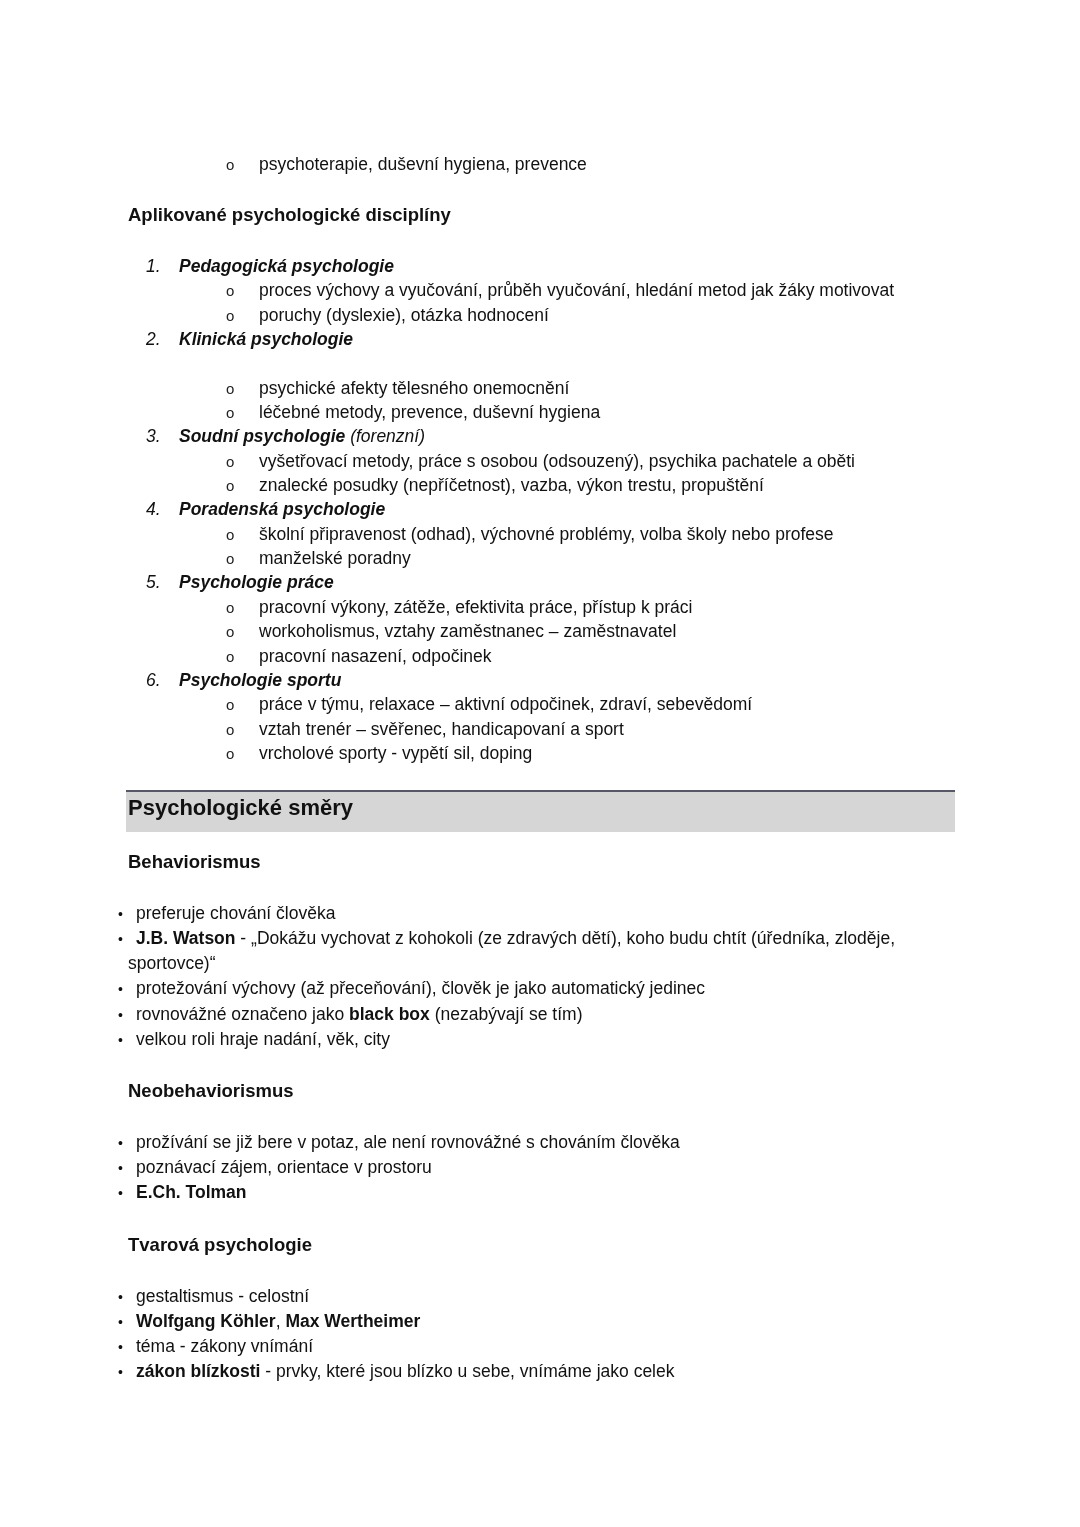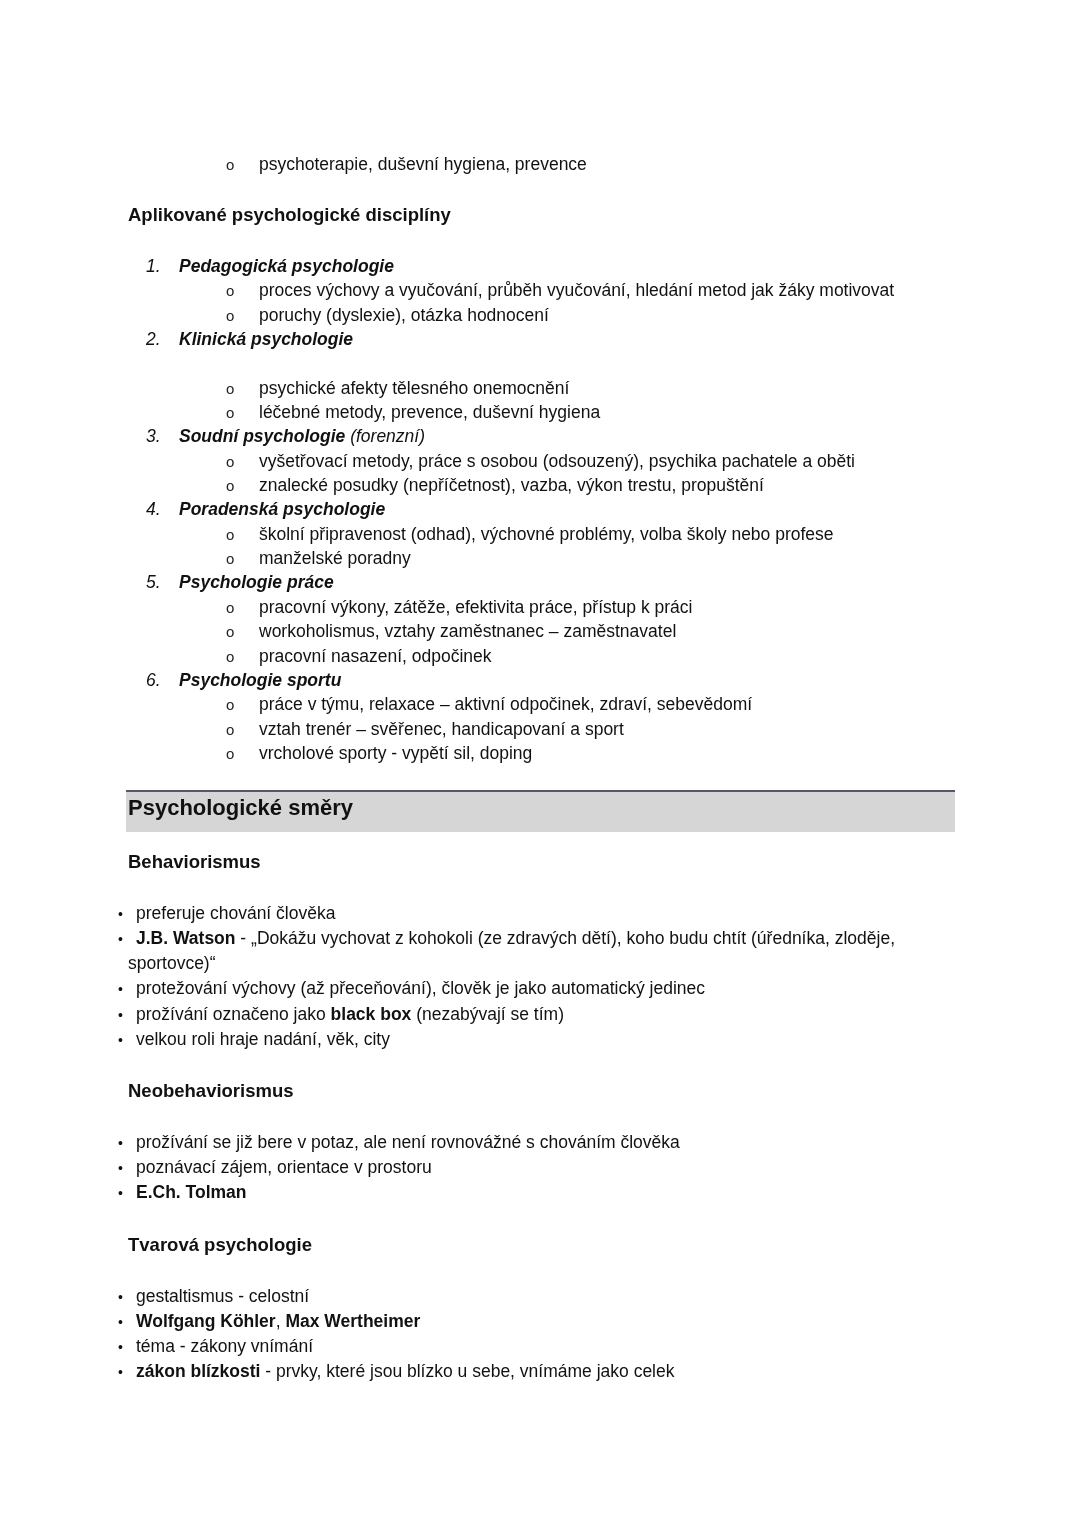--- a/index.html
+++ b/index.html
@@ -63,21 +63,21 @@
 
   <div class="banner">
       <span>Psychologické směry</span>
     </div>
 
   <div class="abs h3" style="top:851px">Behaviorismus</div>
   <div class="abs dot" style="top:903px"><span class="d">•</span><span>preferuje chování člověka</span></div>
   <div class="abs dot" style="top:928px"><span class="d">•</span><span class="b">J.B. Watson</span><span style="white-space:pre"> - </span><span class="i">„Dokážu vychovat z kohokoli (ze zdravých dětí), koho budu chtít</span><span style="white-space:pre"> (úředníka, zloděje,</span></div>
   <div class="abs" style="top:953px; left:128px">sportovce)“</div>
   <div class="abs dot" style="top:978px"><span class="d">•</span><span>protežování výchovy (až přeceňování), člověk je jako automatický jedinec</span></div>
-  <div class="abs dot" style="top:1004px"><span class="d">•</span><span style="white-space:pre">prožívání označeno jako </span><span class="b">black box</span><span style="white-space:pre"> (nezabývají se tím)</span></div>
+  <div class="abs dot" style="top:1004px"><span class="d">•</span><span style="white-space:pre">rovnovážné označeno jako </span><span class="b">black box</span><span style="white-space:pre"> (nezabývají se tím)</span></div>
   <div class="abs dot" style="top:1029px"><span class="d">•</span><span>velkou roli hraje nadání, věk, city</span></div>
 
   <div class="abs h3" style="top:1080px">Neobehaviorismus</div>
   <div class="abs dot" style="top:1132px"><span class="d">•</span><span>prožívání se již bere v potaz, ale není rovnovážné s chováním člověka</span></div>
   <div class="abs dot" style="top:1157px"><span class="d">•</span><span>poznávací zájem, orientace v prostoru</span></div>
   <div class="abs dot" style="top:1182px"><span class="d">•</span><span class="b">E.Ch. Tolman</span></div>
 
   <div class="abs h3" style="top:1234px">Tvarová psychologie</div>
   <div class="abs dot" style="top:1286px"><span class="d">•</span><span class="i">gestaltismus</span><span style="white-space:pre"> - celostní</span></div>
   <div class="abs dot" style="top:1311px"><span class="d">•</span><span class="b">Wolfgang Köhler</span><span style="white-space:pre">, </span><span class="b">Max Wertheimer</span></div>

